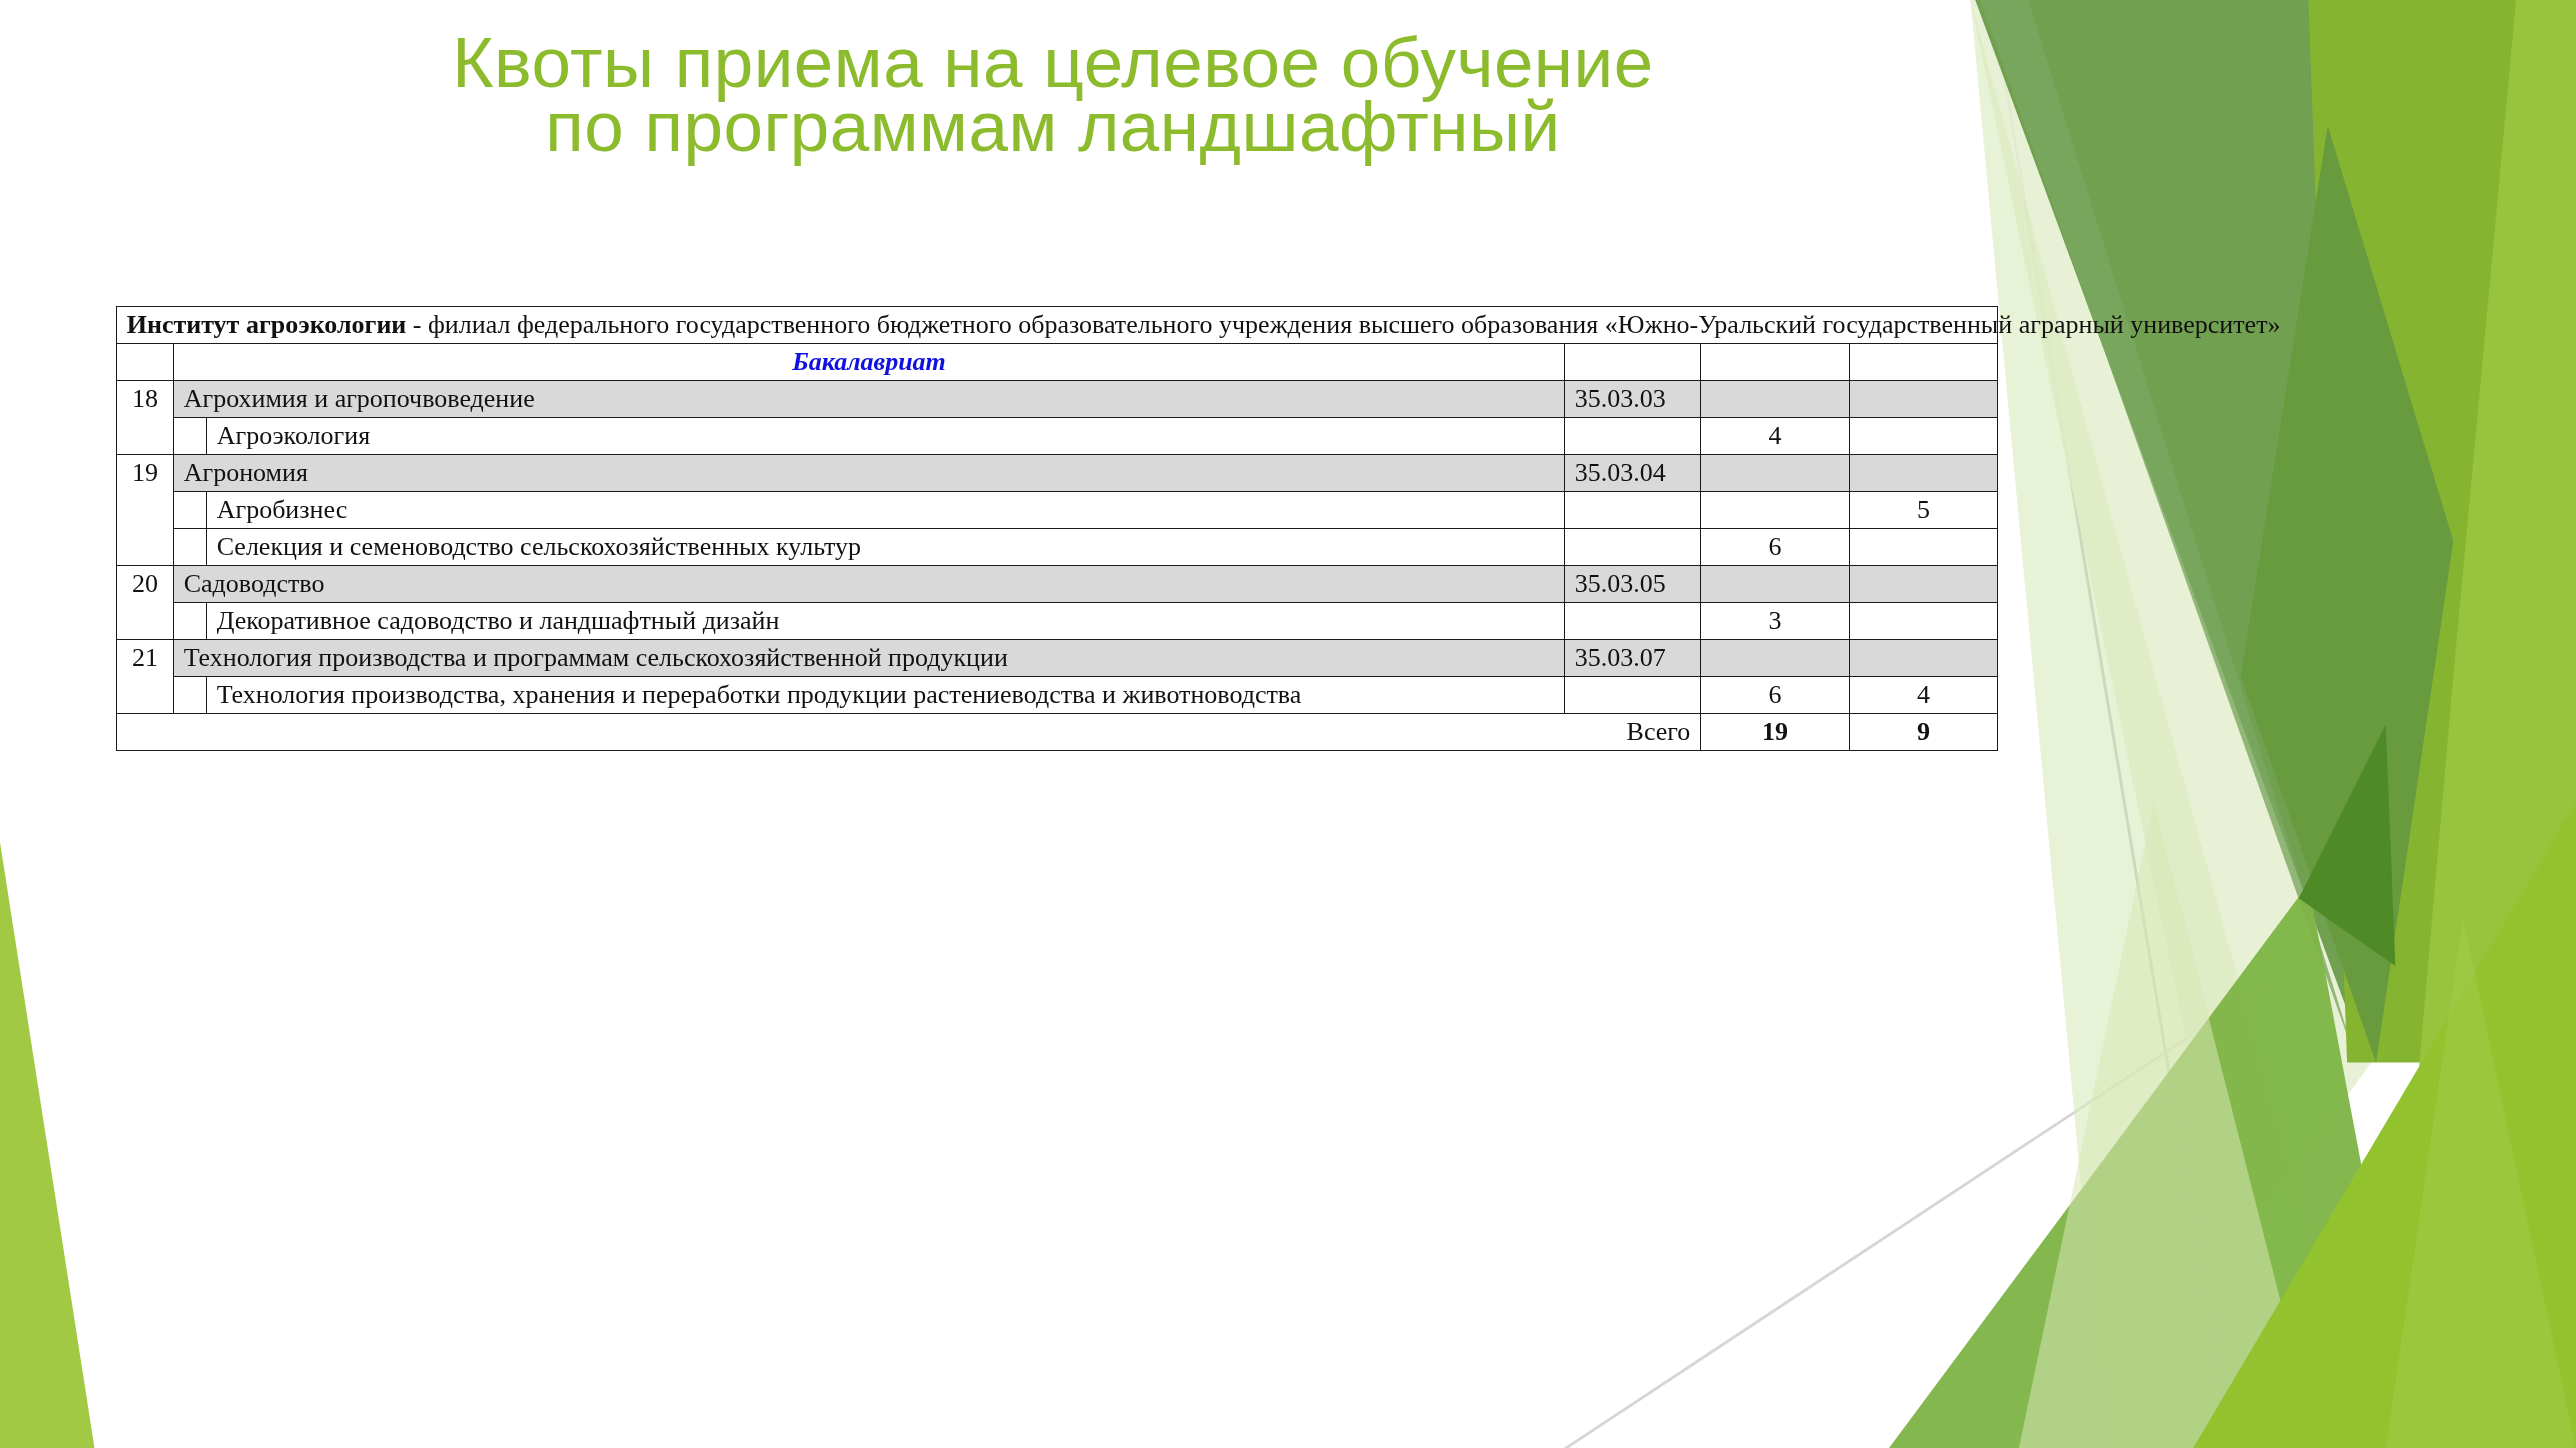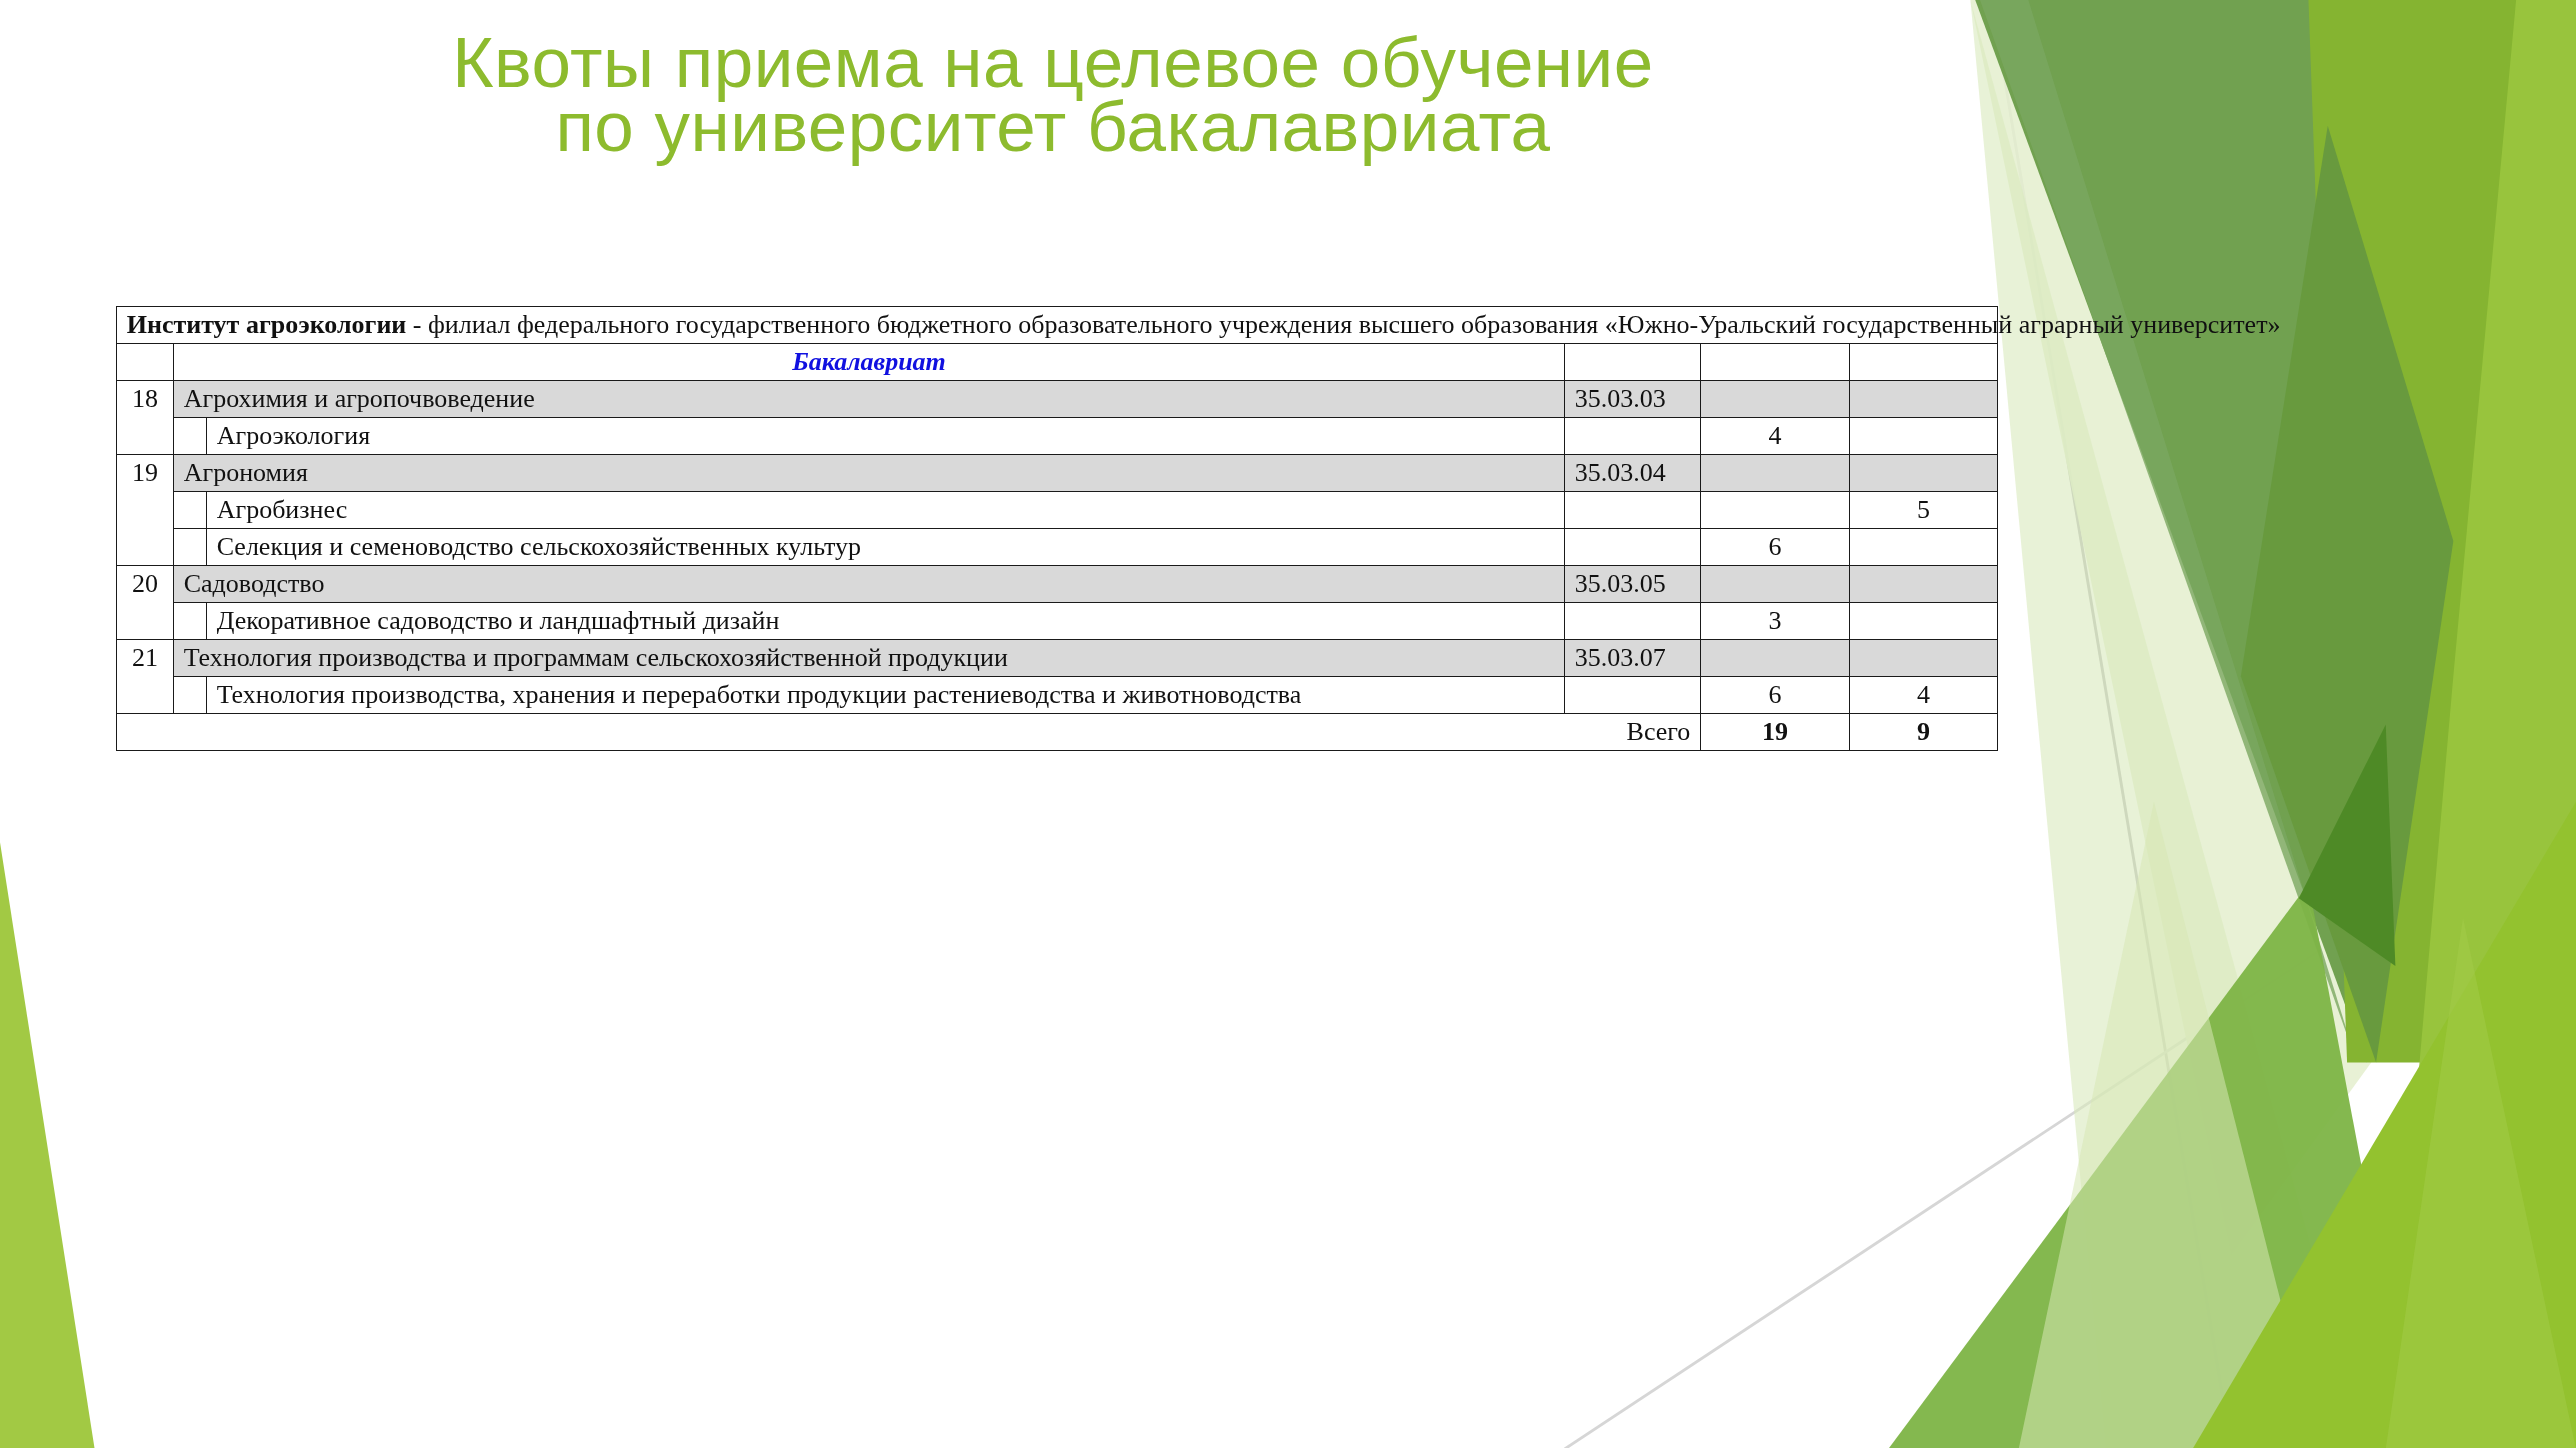--- a/index.html
+++ b/index.html
@@ -63,21 +63,21 @@
   <polygon points="1955,1500 2390,915 2500,1500" fill="#7db446" opacity="0.95"></polygon>
   <polygon points="2380,930 2470,750 2480,1000" fill="#4e8a26"></polygon>
   <polygon points="2090,1500 2230,830 2400,1500" fill="#d7e8b5" opacity="0.55"></polygon>
 
   <polygon points="2270,1500 2667,830 2667,1500" fill="#93c22f"></polygon>
   <polygon points="2470,1500 2550,950 2667,1500" fill="#a4cb4a" opacity="0.5"></polygon>
 </svg>
 
 <div class="title">
   <div>Квоты приема на целевое обучение</div>
-  <div>по университет бакалавриата</div>
+  <div>по программам ландшафтный</div>
 </div>
 
 <table class="quota">
   <colgroup>
     <col style="width:57px">
     <col style="width:33px">
     <col style="width:1358px">
     <col style="width:136px">
     <col style="width:149px">
     <col style="width:148px">

